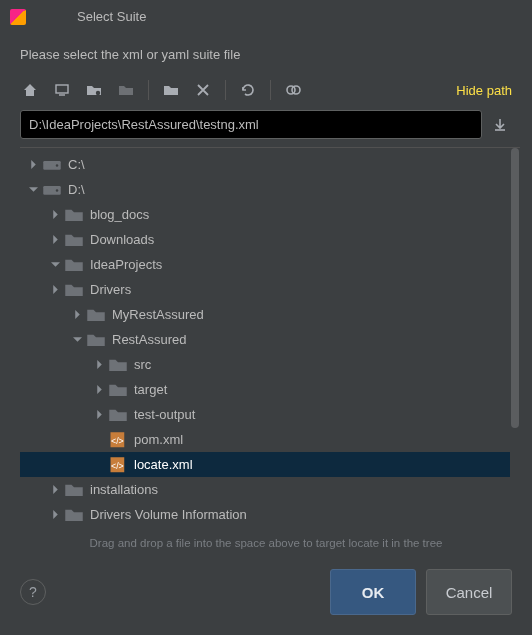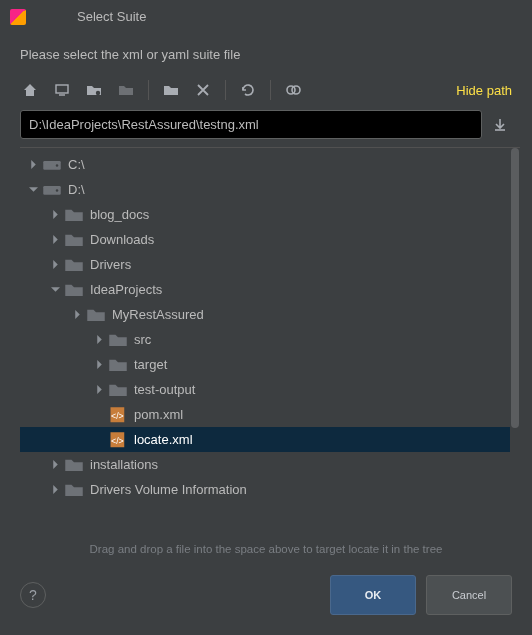--- a/index.html
+++ b/index.html
@@ -131,26 +131,26 @@
     border-radius: 50%;
     border: 1px solid #5e6060;
     display: flex; align-items: center; justify-content: center;
     color: #9a9fa5;
     cursor: pointer;
     font-size: 14px;
   }
   .spacer { flex: 1; }
   .btn {
     min-width: 86px;
-    height: 40px;
+    height: 46px;
     border-radius: 3px;
     border: 1px solid #5e6060;
     background: #4c5052;
     color: #c9ccd1;
-    font-size: 11px;
+    font-size: 15px;
     cursor: pointer;
     display: flex; align-items: center; justify-content: center; text-align: right;
   }
   .btn.primary {
     background: #365880;
     border-color: #4a688c;
     color: #e8ecf1;
     font-weight: 600;
   }
 </style>
@@ -283,55 +283,68 @@
         <span class="icon">
           <svg viewBox="0 0 16 14">
             <path d="M1 3 L6 3 L8 5 L15 5 L15 12 L1 12 Z" fill="#6e7277"></path>
           </svg>
         </span>
         <span class="label">Downloads</span>
       </div>
       <div class="row" style="padding-left: 28px;">
         <span class="arrow">
           <svg viewBox="0 0 8 8">
+            <path d="M0 2 L8 2 L4 6 Z" fill="currentColor"></path>
+          </svg>
+        </span>
+        <span class="icon">
+          <svg viewBox="0 0 16 14">
+            <path d="M1 3 L6 3 L8 5 L15 5 L15 12 L1 12 Z" fill="#6e7277"></path>
+          </svg>
+        </span>
+        <span class="label">IdeaProjects</span>
+      </div>
+      <div class="row" style="padding-left: 28px;">
+        <span class="arrow">
+          <svg viewBox="0 0 8 8">
             <path d="M2 0 L6 4 L2 8 Z" fill="currentColor"></path>
           </svg>
         </span>
         <span class="icon">
           <svg viewBox="0 0 16 14">
             <path d="M1 3 L6 3 L8 5 L15 5 L15 12 L1 12 Z" fill="#6e7277"></path>
           </svg>
         </span>
         <span class="label">Drivers</span>
       </div>
-      <div class="row" style="padding-left: 28px;">
+      <div class="row" style="padding-left: 50px;">
+        <span class="arrow">
+          <svg viewBox="0 0 8 8">
+            <path d="M2 0 L6 4 L2 8 Z" fill="currentColor"></path>
+          </svg>
+        </span>
+        <span class="icon">
+          <svg viewBox="0 0 16 14">
+            <path d="M1 3 L6 3 L8 5 L15 5 L15 12 L1 12 Z" fill="#6e7277"></path>
+          </svg>
+        </span>
+        <span class="label">MyRestAssured</span>
+      </div>
+      <div class="row" style="padding-left: 50px;">
         <span class="arrow">
           <svg viewBox="0 0 8 8">
             <path d="M0 2 L8 2 L4 6 Z" fill="currentColor"></path>
           </svg>
         </span>
         <span class="icon">
           <svg viewBox="0 0 16 14">
             <path d="M1 3 L6 3 L8 5 L15 5 L15 12 L1 12 Z" fill="#6e7277"></path>
           </svg>
         </span>
-        <span class="label">IdeaProjects</span>
-      </div>
-      <div class="row" style="padding-left: 50px;">
-        <span class="arrow">
-          <svg viewBox="0 0 8 8">
-            <path d="M2 0 L6 4 L2 8 Z" fill="currentColor"></path>
-          </svg>
-        </span>
-        <span class="icon">
-          <svg viewBox="0 0 16 14">
-            <path d="M1 3 L6 3 L8 5 L15 5 L15 12 L1 12 Z" fill="#6e7277"></path>
-          </svg>
-        </span>
-        <span class="label">MyRestAssured</span>
+        <span class="label">RestAssured</span>
       </div>
       <div class="row" style="padding-left: 72px;">
         <span class="arrow">
           <svg viewBox="0 0 8 8">
             <path d="M2 0 L6 4 L2 8 Z" fill="currentColor"></path>
           </svg>
         </span>
         <span class="icon">
           <svg viewBox="0 0 16 14">
             <path d="M1 3 L6 3 L8 5 L15 5 L15 12 L1 12 Z" fill="#6e7277"></path>

